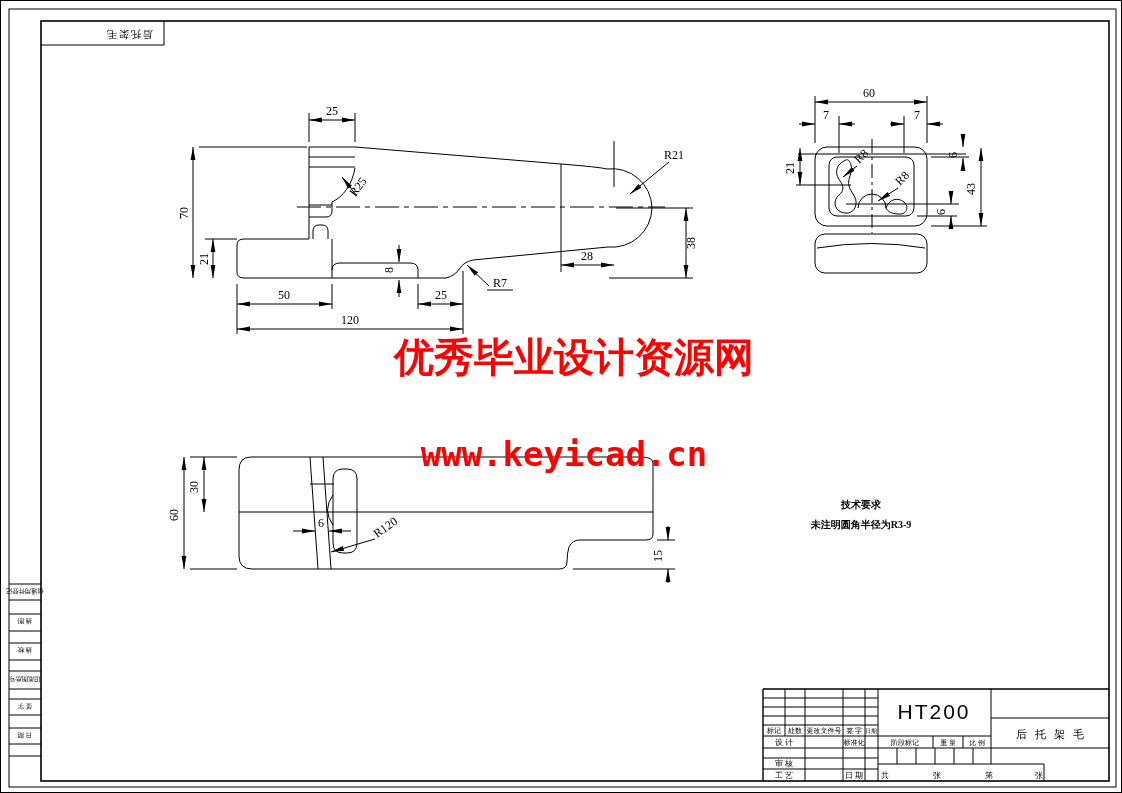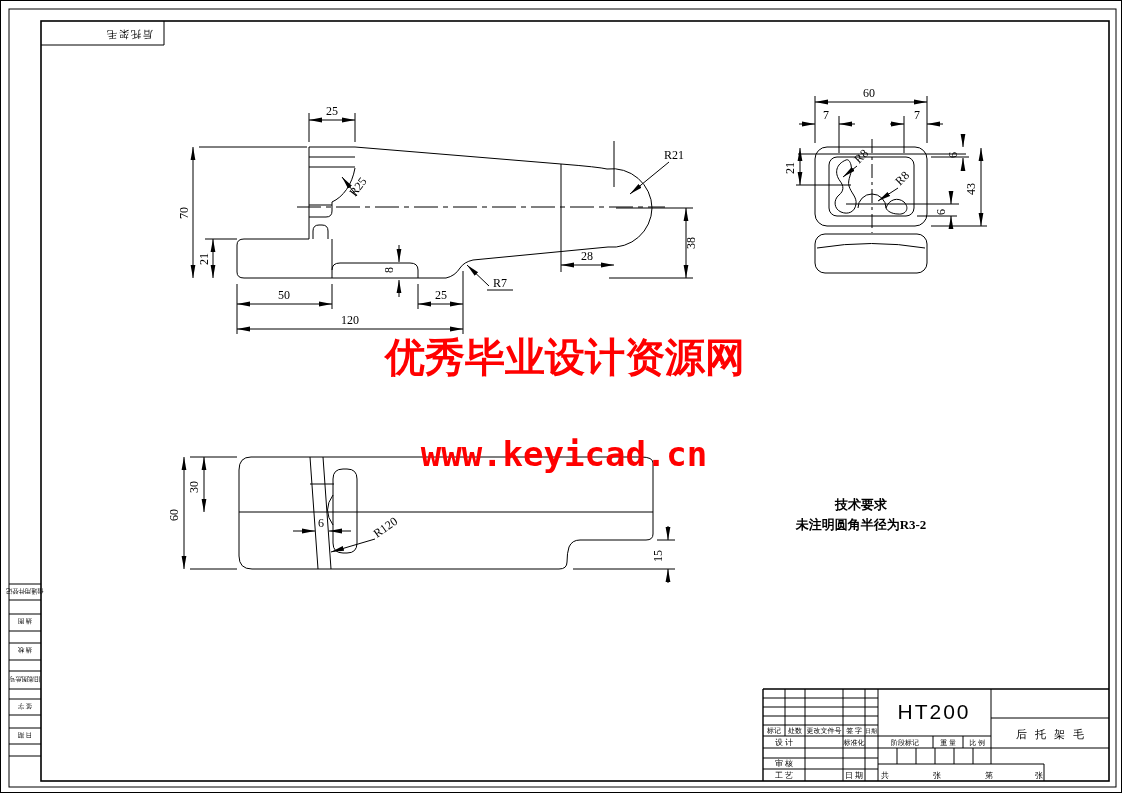--- a/index.html
+++ b/index.html
@@ -8,26 +8,26 @@
   svg{position:absolute;left:0;top:0;}
   svg path, svg line, svg rect{fill:none;stroke:#000;stroke-width:1;}
   text{fill:#000;stroke:none;font-family:"Liberation Serif", serif;}
   .dim{font-size:12px;text-anchor:middle;}
   .cnbig{font-size:21px;font-family:"Liberation Sans", sans-serif;letter-spacing:2px;text-anchor:middle;}
   .cns{font-size:7px;text-anchor:middle;font-family:"Liberation Serif", serif;}
   .cnm{font-size:8px;text-anchor:middle;}
   .cnname{font-size:11px;letter-spacing:8px;text-anchor:middle;}
   .marginTxt{font-size:6.5px;letter-spacing:-0.3px;text-anchor:middle;}
   .cornerTxt{font-size:10px;letter-spacing:2px;text-anchor:middle;}
-  .watermark1{position:absolute;left:384px;top:337px;width:378px;
+  .watermark1{position:absolute;left:384px;top:337px;width:378px;text-align:center;
     color:#ff0000;font-size:40px;font-weight:bold;line-height:1;font-family:"Liberation Serif", serif;white-space:nowrap;}
   .watermark2{position:absolute;left:408px;top:410px;width:310px;text-align:center;
     color:#ff0000;font-size:34px;font-weight:bold;line-height:1;font-family:"DejaVu Sans Mono", monospace;white-space:nowrap;margin-top:26px;}
   .techreq{position:absolute;left:770px;top:494px;width:180px;text-align:center;color:#000;
-    font-size:13px;line-height:20px;font-weight:bold;font-family:"Liberation Serif", serif;}
+    font-size:10px;line-height:20px;font-weight:bold;font-family:"Liberation Serif", serif;}
 </style>
 </head>
 <body>
 
 <div class="sheet">
 
 <svg width="1122" height="793" viewBox="0 0 1122 793">
   <defs>
     <marker id="ar" markerWidth="14" markerHeight="8" refX="13" refY="3" orient="auto-start-reverse" markerUnits="userSpaceOnUse">
       <path d="M13,3 L0,0.6 L0,5.4 Z" style="fill:#000;stroke:none;"></path>
@@ -214,16 +214,16 @@
 
     <text class="cnbig" x="933" y="718">HT200</text>
     <text class="cnname" x="1053" y="737">后托架毛</text>
   </g>
 </svg>
 
 <div class="watermark1">优秀毕业设计资源网</div>
 <div class="watermark2">www.keyicad.cn</div>
 <div class="techreq">
   <div>技术要求</div>
-  <div>未注明圆角半径为R3-2</div>
+  <div>未注明圆角半径为R3-9</div>
 </div>
 
 </div>
 
 </body></html>

